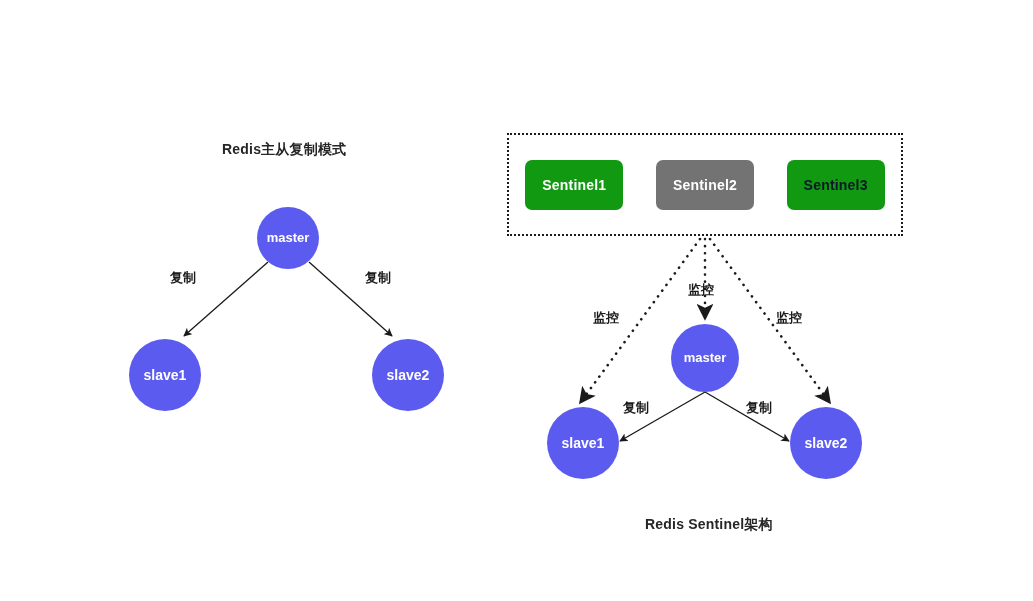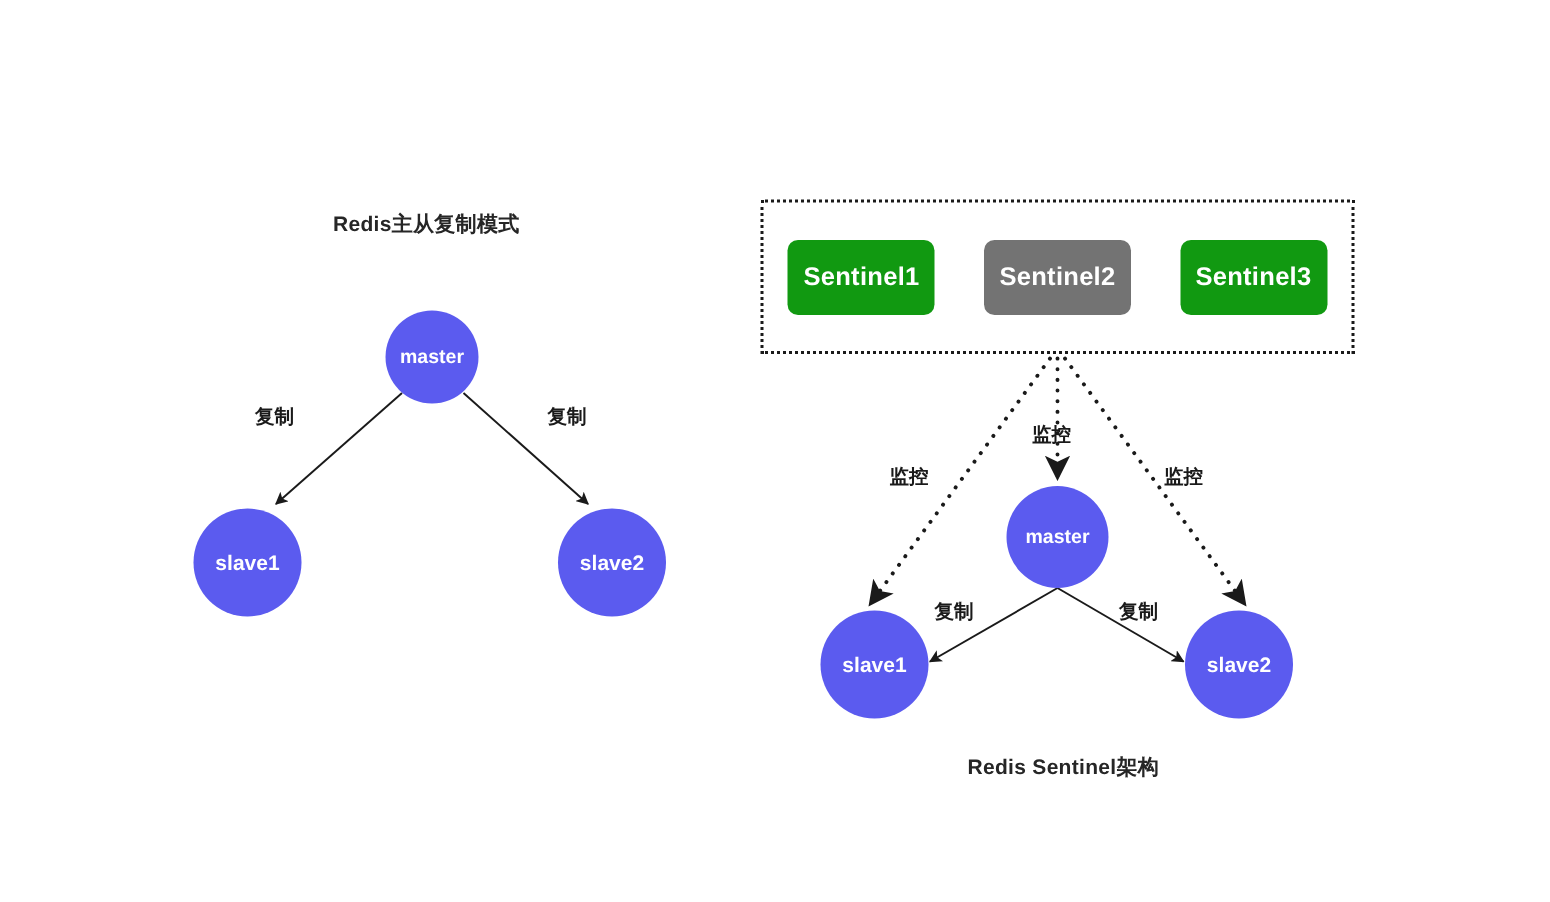--- a/index.html
+++ b/index.html
@@ -88,42 +88,42 @@
     background: transparent;
   }
   .sentinel-box {
     width: 98px;
     height: 50px;
     border-radius: 7px;
     display: flex;
     align-items: center;
     justify-content: center;
     color: #ffffff;
-    font-size: 17px;
+    font-size: 14px;
     font-weight: bold;
     letter-spacing: 0.2px;
   }
   
   .diagram-title {
     position: absolute;
     color: #262626;
     font-size: 14px;
     font-weight: bold;
     white-space: nowrap;
     letter-spacing: 0.2px;
     z-index: 4;
   }
   .title-left {
     left: 222px;
     top: 141px;
     text-align: center;
   }
   .title-right {
     left: 645px;
-    top: 503px;
+    top: 516px;
   }
   
   .edge-label {
     position: absolute;
     color: #1a1a1a;
     font-size: 13px;
     font-weight: bold;
     white-space: nowrap;
     z-index: 4;
   }
@@ -173,21 +173,21 @@
 
   <div class="node node-slave2-left" style="background: rgb(91, 91, 239); color: rgb(255, 255, 255);">slave2</div>
 
   <div class="edge-label lbl-rep-left-a" style="color: rgb(26, 26, 26);">复制</div>
 
   <div class="edge-label lbl-rep-left-b" style="color: rgb(26, 26, 26);">复制</div>
 
   <div class="sentinel-group" style="border-color: rgb(26, 26, 26);">
     <div class="sentinel-box" style="background: rgb(17, 153, 17); color: rgb(255, 255, 255);">Sentinel1</div>
     <div class="sentinel-box" style="background: #737373; color: rgb(255, 255, 255);">Sentinel2</div>
-    <div class="sentinel-box" style="background: rgb(17, 153, 17); color: #ffffff;">Sentinel3</div>
+    <div class="sentinel-box" style="background: rgb(17, 153, 17); color: #0f172a;">Sentinel3</div>
   </div>
 
   <div class="node node-master-right" style="background: rgb(91, 91, 239); color: rgb(255, 255, 255);">master</div>
 
   <div class="node node-slave1-right" style="background: rgb(91, 91, 239); color: rgb(255, 255, 255);">slave1</div>
 
   <div class="node node-slave2-right" style="background: rgb(91, 91, 239); color: rgb(255, 255, 255);">slave2</div>
 
   <div class="edge-label lbl-mon-left" style="color: rgb(26, 26, 26);">监控</div>
 

